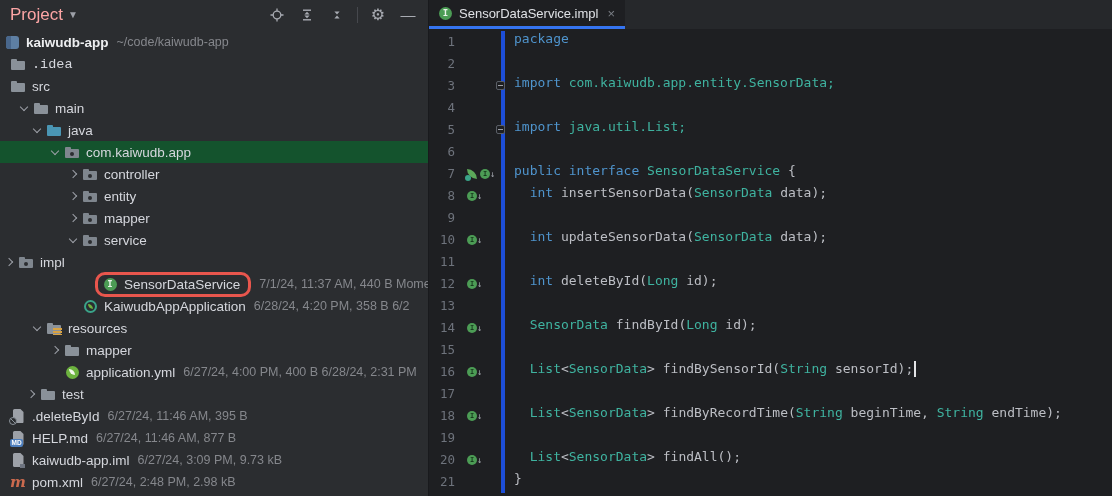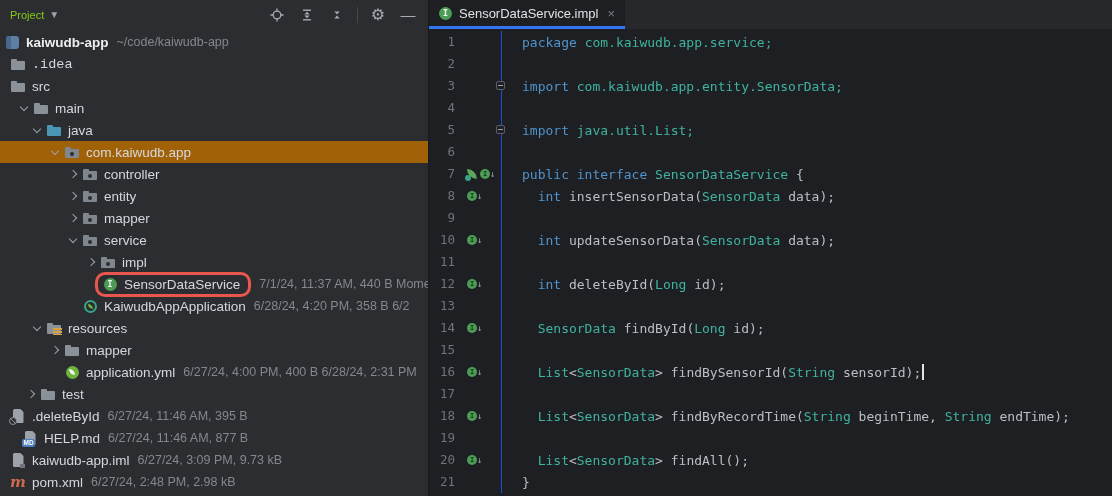--- a/index.html
+++ b/index.html
@@ -8,30 +8,30 @@
     width:1112px; height:496px; overflow:hidden;
     background:#1E1F22;
     font-family:"Liberation Sans", sans-serif;
     -webkit-font-smoothing:antialiased;
   }
   .app { display:flex; width:1112px; height:496px; }
 
   
   .panel { width:429px; flex:none; background:#2B2D30; border-right:1px solid #191A1D; display:flex; flex-direction:column; }
   .phead { height:29px; flex:none; display:flex; align-items:center; padding:0 8px 0 10px; gap:6px; }
-  .ptitle { color:#84cc16; font-size:11px; }
+  .ptitle { color:#fca5a5; font-size:17px; }
   .pchev { color:#9DA0A8; font-size:10px; margin-left:-1px; }
   .spacer { flex:1; }
   .tbicon { width:24px; height:22px; display:flex; align-items:center; justify-content:center; color:#A8ABB2; font-size:15px; cursor:default; }
   .tbicon.gear { font-size:16px; }
   .tbdiv { width:1px; height:16px; background:#46484D; margin:0 2px; flex:none; }
 
   .tree { flex:1; overflow:hidden; padding-top:2px; }
   .tree-row { height:22px; display:flex; align-items:center; white-space:nowrap; position:relative; color:#D5D7DD; font-size:13.5px; }
-  .tree-row.sel { background:#a16207; }
+  .tree-row.sel { background:#14532d; }
   .tree-row.boxedrow { z-index:2; }
   .chev { width:18px; flex:none; display:flex; align-items:center; justify-content:center; }
   .chev::before { content:""; width:5px; height:5px; border-right:1.5px solid #9DA0A8; border-bottom:1.5px solid #9DA0A8; }
   .chev.expanded::before { transform:rotate(45deg); margin-top:-2px; }
   .chev.collapsed::before { transform:rotate(-45deg); }
   .tl { margin-left:6px; }
   .tl.bold { font-weight:bold; color:#EDEEF0; }
   .tm { margin-left:8px; color:#85878C; font-size:12.5px; }
   .redbox { display:inline-flex; align-items:center; border:3px solid #E8564D; border-radius:10px; height:25px; padding:0 8px 0 4px; margin:-2px 0 -2px -5px; }
 
@@ -68,21 +68,21 @@
   .tabbar { height:29px; flex:none; background:#26282B; display:flex; }
   .tab { display:flex; align-items:center; gap:7px; padding:0 10px; background:#1E1F22;
     border-bottom:3px solid #3574F0; color:#DFE1E5; font-size:13px; }
   .tab .ti-interface { margin:0; flex:none; }
   .tclose { color:#7A7E85; font-size:13px; margin-left:2px; }
 
   .code { flex:1; background:#1E1F22; padding-top:2px; font-family:"DejaVu Sans Mono", monospace; font-size:13px; }
   .cl { height:22px; display:flex; align-items:stretch; position:relative; }
   .ln { width:26px; flex:none; text-align:right; color:#6E737C; font-size:12.5px; line-height:22px; }
   .gic { width:46px; flex:none; display:flex; align-items:center; padding-left:12px; gap:3px; }
-  .ctext { flex:1; border-left:1px solid #1d4ed8; padding-left:20px; white-space:pre; color:#BCBEC4; display:flex; align-items:center; }
+  .ctext { flex:1; border-left:4px solid #1d4ed8; padding-left:9px; white-space:pre; color:#BCBEC4; display:flex; }
   .c-kw { color:#4F94CD; }
   .c-ty { color:#3FB3A0; }
   .c-pl { color:#BCBEC4; }
   .caret { display:inline-block; width:2px; height:16px; background:#E3E4E6; margin-left:1px; }
   .gi { display:inline-flex; align-items:center; }
   .gi-circle { width:10px; height:10px; border-radius:50%; background:#4C9C55; color:#173A1D;
     font:700 7px/10px "DejaVu Sans Mono", monospace; text-align:center; display:inline-block; }
   .gi-arrow { color:#9DA0A8; font-size:9px; line-height:10px; }
   .gi-spring { width:10px; height:10px; position:relative; display:inline-block; }
   .gi-spring::before { content:""; position:absolute; inset:0; background:#5CA85A; border-radius:0 100% 0 100%; }
@@ -178,21 +178,21 @@
           </span>
           <span class="tl">mapper</span>
         </div>
         <div class="tree-row" style="padding-left: 64px;">
           <span class="chev expanded"></span>
           <span class="ti ti-package">
             <i></i>
           </span>
           <span class="tl">service</span>
         </div>
-        <div class="tree-row" style="padding-left: 82px;">
+        <div class="tree-row" style="">
           <span class="chev collapsed"></span>
           <span class="ti ti-package">
             <i></i>
           </span>
           <span class="tl">impl</span>
         </div>
         <div class="tree-row boxedrow" style="padding-left: 100px;">
           <span class="redbox">
             <span class="ti ti-interface">I</span>
             <span class="tl">SensorDataService</span>
@@ -230,21 +230,21 @@
           <span class="ti ti-folder"><i></i></span>
           <span class="tl">test</span>
         </div>
         <div class="tree-row" style="padding-left: 10px;">
           <span class="ti ti-gitignore">
             <i></i>
           </span>
           <span class="tl">.deleteById</span>
           <span class="tm">6/27/24, 11:46 AM, 395 B</span>
         </div>
-        <div class="tree-row" style="padding-left: 22px;">
+        <div class="tree-row" style="padding-left: 10px;">
           <span class="ti ti-markdown">
             <i>MD</i>
           </span>
           <span class="tl">HELP.md</span>
           <span class="tm">6/27/24, 11:46 AM, 877 B</span>
         </div>
         <div class="tree-row" style="padding-left: 10px;">
           <span class="ti ti-iml">
             <i></i>
           </span>
@@ -264,21 +264,21 @@
       <div class="tab">
         <span class="ti ti-interface">I</span>
         <span>SensorDataService.impl</span>
         <span class="tclose">×</span>
       </div>
     </div>
     <div class="code" id="code">
         <div class="cl">
           <span class="ln">1</span>
           <span class="gic"></span>
-          <span class="ctext"><span class="c-kw">package</span><span class="c-pl"> </span><span class="c-ty">com.kaiwudb.app.service;</span></span>
+          <span class="ctext"><span class="c-kw">package</span><span class="c-pl"> </span></span>
         </div>
         <div class="cl">
           <span class="ln">2</span>
           <span class="gic"></span>
           <span class="ctext"></span>
         </div>
         <div class="cl">
           <span class="ln">3</span>
           <span class="gic"></span>
           <span class="fold"></span>

